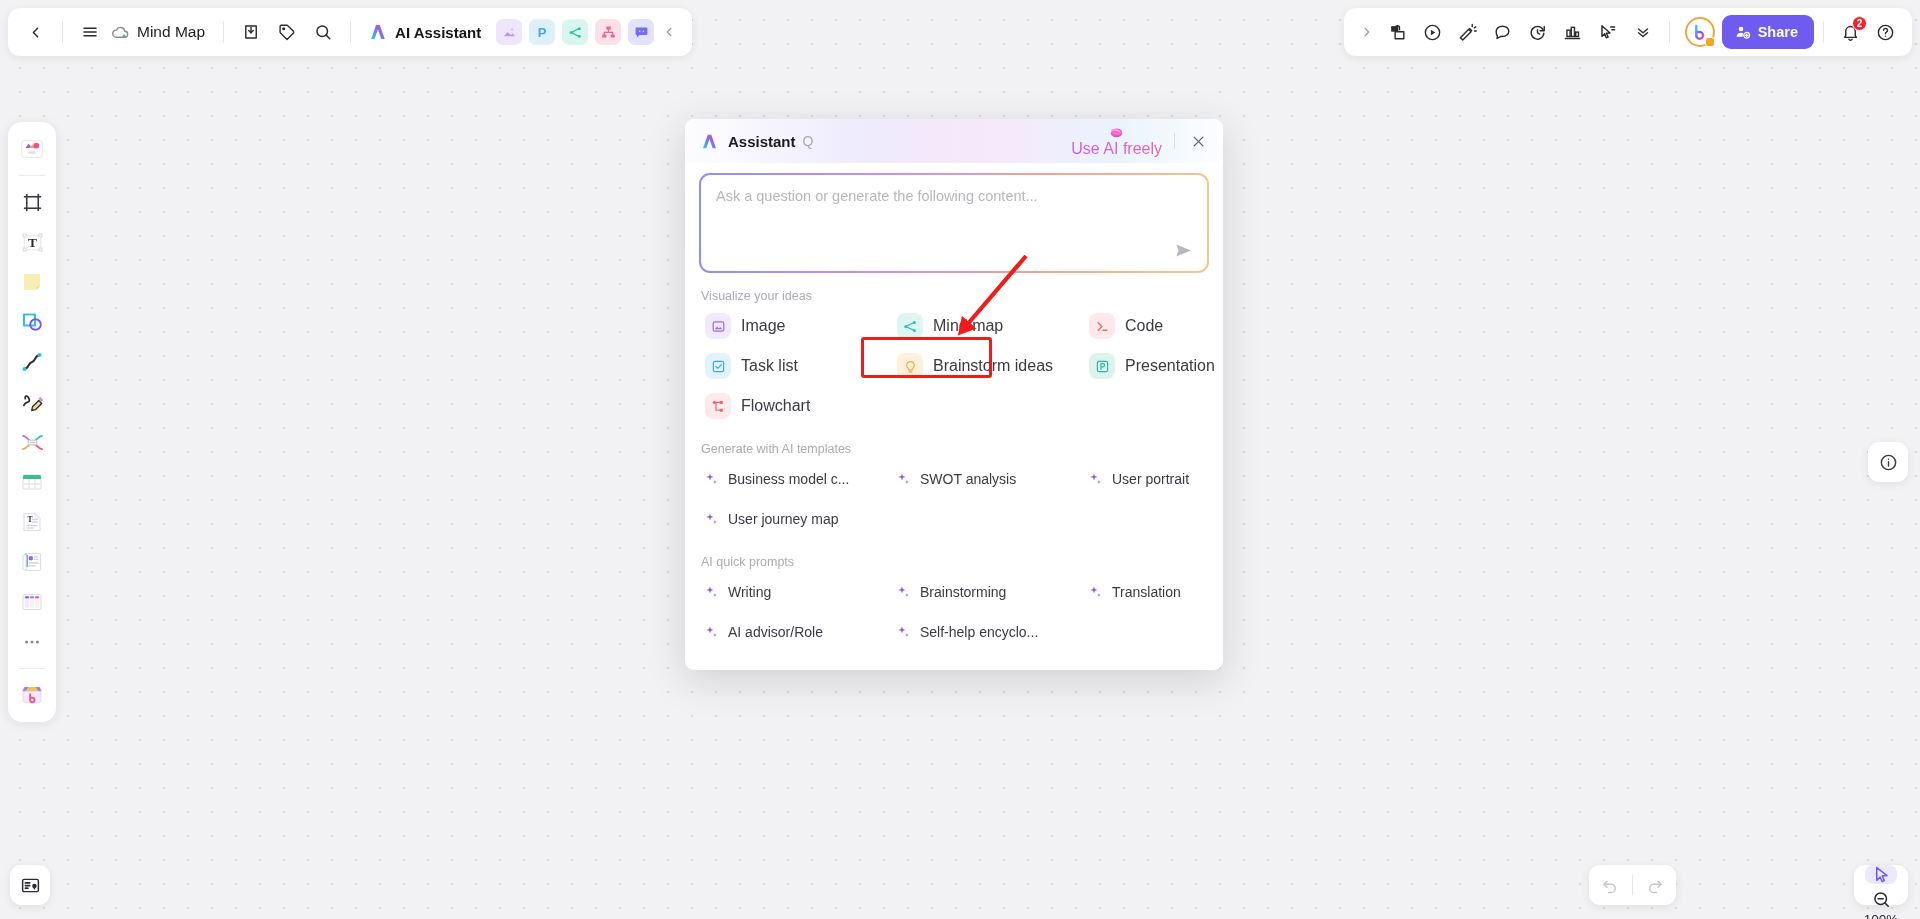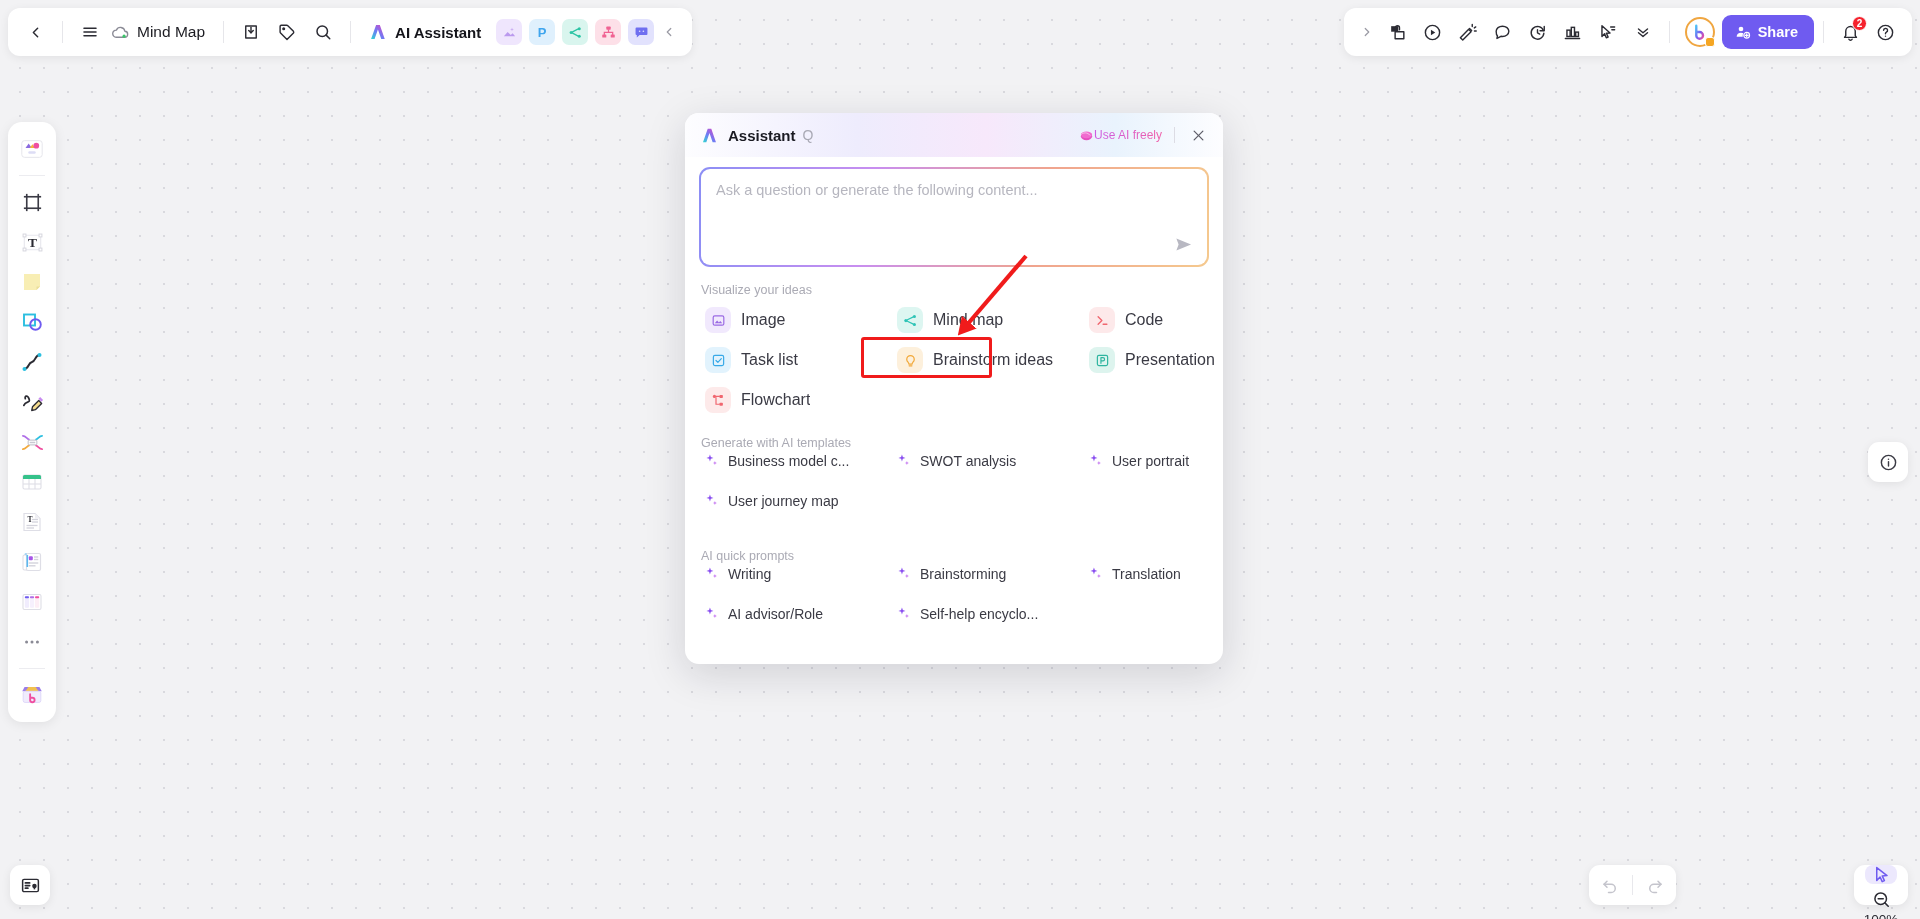--- a/index.html
+++ b/index.html
@@ -163,43 +163,43 @@
   }
   .zoom-label {
     font-size: 13.5px; color: #2b2b33; min-width: 38px; text-align: center;
     cursor: pointer; user-select: none;
   }
   .vdiv { width: 1px; height: 20px; background: #e8e8ec; margin: 0 5px; }
 
   
   .ai-dialog {
     position: absolute;
-    left: 685px; top: 113px;
+    left: 685px; top: 119px;
     width: 538px;
     background: #fff;
-    border-radius: 14px;
+    border-radius: 9px;
     box-shadow: 0 10px 40px rgba(20,20,40,.15);
     overflow: hidden;
   }
   .ai-dialog-header {
     height: 44px;
     display: flex; align-items: center;
     padding: 0 14px 0 16px;
     background: linear-gradient(90deg,#fdfdff 0%, #eeecfd 32%, #f7e8fb 56%, #e9f3fd 80%, #fdfdff 100%);
   }
   .ai-title { font-size: 15px; font-weight: 600; color: #1a1a22; margin-left: 8px; }
   .ai-title-q { font-size: 14px; color: #a9a9b4; margin-left: 7px; }
   .use-ai-freely {
     margin-left: auto;
     display: flex; align-items: center; 
-    font-size: 12px; font-weight: 500;
+    font-size: 16px; font-weight: 500;
     background: linear-gradient(90deg,#c45cf0,#ef5fa8);
     -webkit-background-clip: text; background-clip: text;
     color: transparent;
-    cursor: pointer; white-space: nowrap;
+    cursor: pointer; white-space: nowrap; flex-direction: column;
   }
   .hdr-div { width: 1px; height: 16px; background: #dcdce4; margin: 0 12px; }
   .close-x { width: 22px; height: 22px; display:flex; align-items:center; justify-content:center; cursor: pointer; color:#5d5d68; }
 
   .ai-input-wrap {
     margin: 10px 14px 0 14px;
     position: relative;
     border-radius: 11px;
     padding: 2px;
     background: linear-gradient(100deg,#8b8ef5,#c88ef0,#f0a48e,#f5c98e);
@@ -246,21 +246,21 @@
     width: 26px; height: 26px; border-radius: 8px;
     display: flex; align-items: center; justify-content: center;
     flex: 0 0 auto;
   }
   .tmpl-grid {
     display: grid;
     grid-template-columns: 192px 192px 154px;
     padding: 0 6px 0 12px;
   }
   .tmpl-item {
-    display: flex; align-items: flex-start; gap: 9px;
+    display: flex; align-items: center; gap: 9px;
     height: 40px; padding: 0 8px;
     border-radius: 8px; cursor: pointer;
   }
   .tmpl-label {
     font-size: 14px; color: #3a3a44;
     white-space: nowrap; overflow: hidden; text-overflow: ellipsis;
   }
   .dialog-pad-bottom { height: 18px; }
 
   

